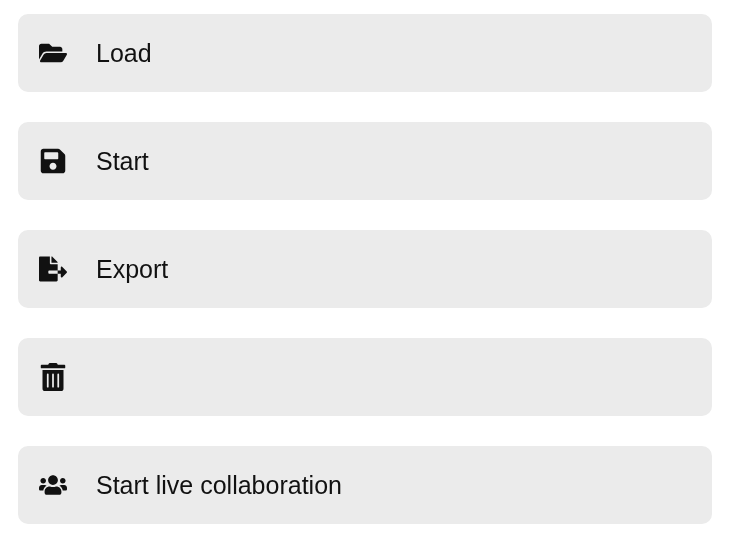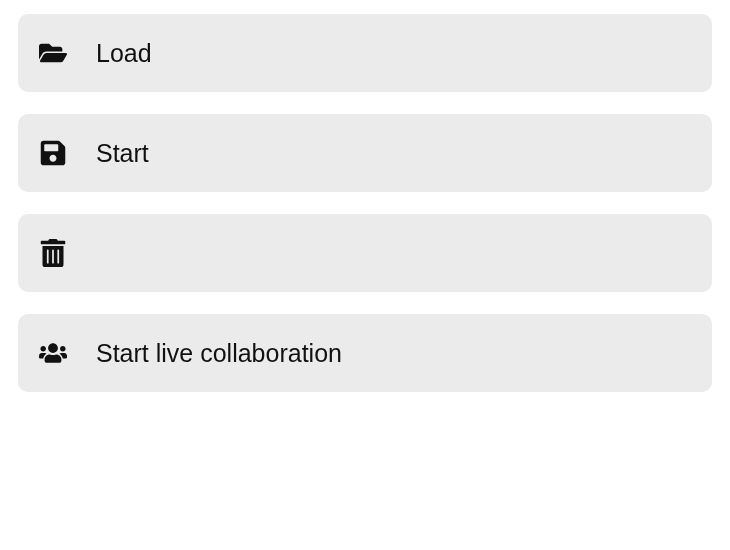--- a/index.html
+++ b/index.html
@@ -10,21 +10,21 @@
     body {
       font-family: -apple-system, BlinkMacSystemFont, "Segoe UI", Helvetica, Arial, sans-serif;
       background: #ffffff;
       width: 730px;
       height: 550px;
       padding: 14px 18px;
     }
     .menu-list {
       display: flex;
       flex-direction: column;
-      gap: 22px;
+      gap: 30px;
     }
     .menu-item {
       display: flex;
       align-items: center;
       background: #ebebeb;
       border-radius: 10px;
       padding: 24px 20px;
       cursor: pointer;
       gap: 28px;
     }
@@ -63,20 +63,28 @@
 
   <div class="menu-item">
     <span class="icon-wrap">
       <svg viewBox="0 0 448 512">
           <path d="M433.941 129.941l-83.882-83.882A48 48 0 0 0 316.118 32H48C21.49 32 0 53.49 0 80v352c0 26.51 21.49 48 48 48h352c26.51 0 48-21.49 48-48V163.882a48 48 0 0 0-14.059-33.941zM224 416c-35.346 0-64-28.654-64-64 0-35.346 28.654-64 64-64s64 28.654 64 64c0 35.346-28.654 64-64 64zm96-304.52V212c0 6.627-5.373 12-12 12H76c-6.627 0-12-5.373-12-12V108c0-6.627 5.373-12 12-12h228.52c3.183 0 6.235 1.264 8.485 3.515l3.48 3.48A11.996 11.996 0 0 1 320 111.48z"></path>
         </svg>
     </span>
     <span class="menu-label">Start</span>
   </div>
 
+  <div class="menu-item">
+    <span class="icon-wrap">
+      <svg viewBox="0 0 576 512">
+          <path d="M384 121.9c0-6.3-2.5-12.4-7-16.9L279.1 7c-4.5-4.5-10.6-7-17-7H256v128h128zM571 308l-95.7-96.4c-10.1-10.1-27.4-3-27.4 11.3V288h-64v64h64v65.2c0 14.3 17.3 21.4 27.4 11.3L571 332c6.6-6.6 6.6-17.4 0-24zm-379 28v-32c0-8.8 7.2-16 16-16h176V160H248c-13.2 0-24-10.8-24-24V0H24C10.7 0 0 10.7 0 24v464c0 13.3 10.7 24 24 24h336c13.3 0 24-10.7 24-24V352H208c-8.8 0-16-7.2-16-16z"></path>
+        </svg>
+    </span>
+    <span class="menu-label">Export</span>
+  </div>
 
   <div class="menu-item">
     <span class="icon-wrap">
       <svg viewBox="0 0 448 512">
           <path d="M32 464a48 48 0 0 0 48 48h288a48 48 0 0 0 48-48V128H32zm272-256a16 16 0 0 1 32 0v224a16 16 0 0 1-32 0zm-96 0a16 16 0 0 1 32 0v224a16 16 0 0 1-32 0zm-96 0a16 16 0 0 1 32 0v224a16 16 0 0 1-32 0zM432 32H312l-9.4-18.7A24 24 0 0 0 281.1 0H166.8a23.72 23.72 0 0 0-21.4 13.3L136 32H16A16 16 0 0 0 0 48v32a16 16 0 0 0 16 16h416a16 16 0 0 0 16-16V48a16 16 0 0 0-16-16z"></path>
         </svg>
     </span>
   </div>
 
   <div class="menu-item">

